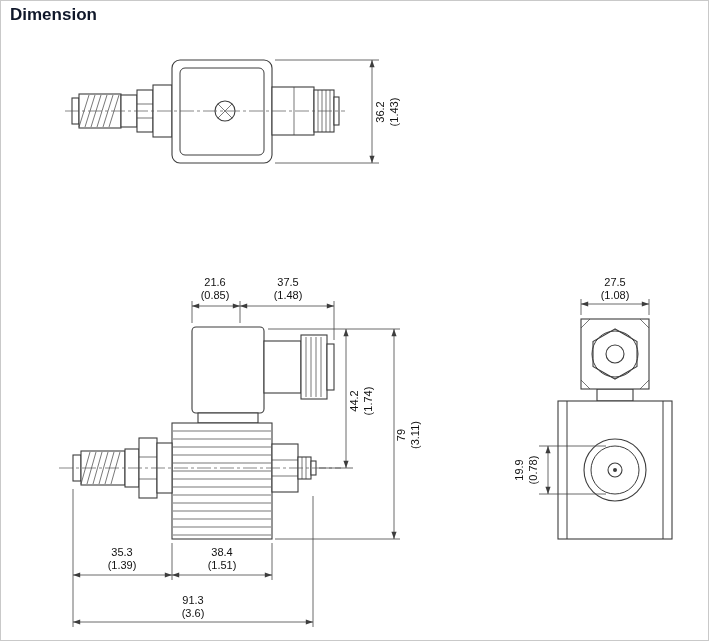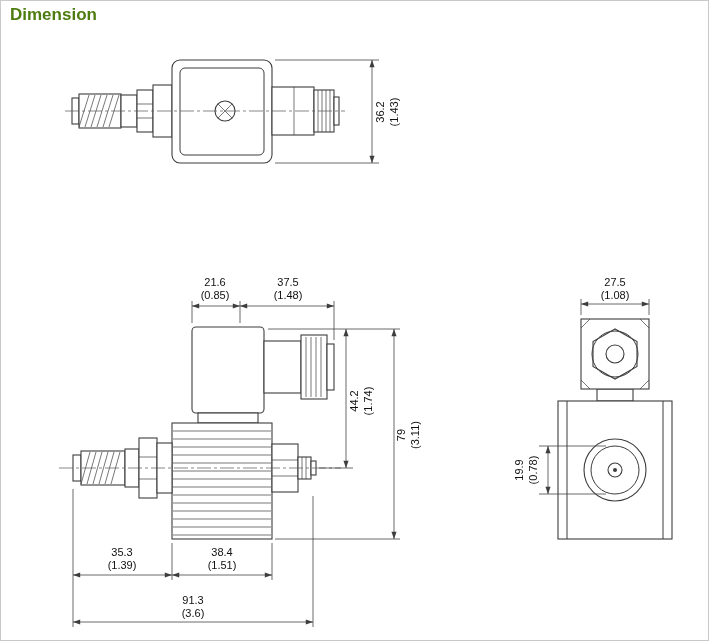--- a/index.html
+++ b/index.html
@@ -1,18 +1,18 @@
 <!DOCTYPE html>
 <html><head>
 <meta charset="utf-8">
 <style>
   html,body{margin:0;padding:0;background:#ffffff;}
   .page{position:relative;width:709px;height:641px;background:#fff;border:1px solid #c9c9c9;
         box-sizing:border-box;font-family:"Liberation Sans",sans-serif;overflow:hidden;}
-  .title{position:absolute;top:4px;left:9px;font-size:17px;font-weight:bold;color:#4d7c0f;}
+  .title{position:absolute;top:4px;left:9px;font-size:17px;font-weight:bold;color:#0f172a;}
   svg{position:absolute;top:0;left:0;}
   .o{fill:#ffffff;stroke:#3d3d3d;stroke-width:1.1;}   
   .l{fill:none;stroke:#3d3d3d;stroke-width:1;}        
   .t{fill:none;stroke:#3d3d3d;stroke-width:0.7;}      
   .d{fill:none;stroke:#444444;stroke-width:0.8;}      
   .c{fill:none;stroke:#555555;stroke-width:0.7;stroke-dasharray:14 3 3 3;} 
   .dim{font-size:11px;fill:#111111;}
 </style>
 </head>
 <body>

